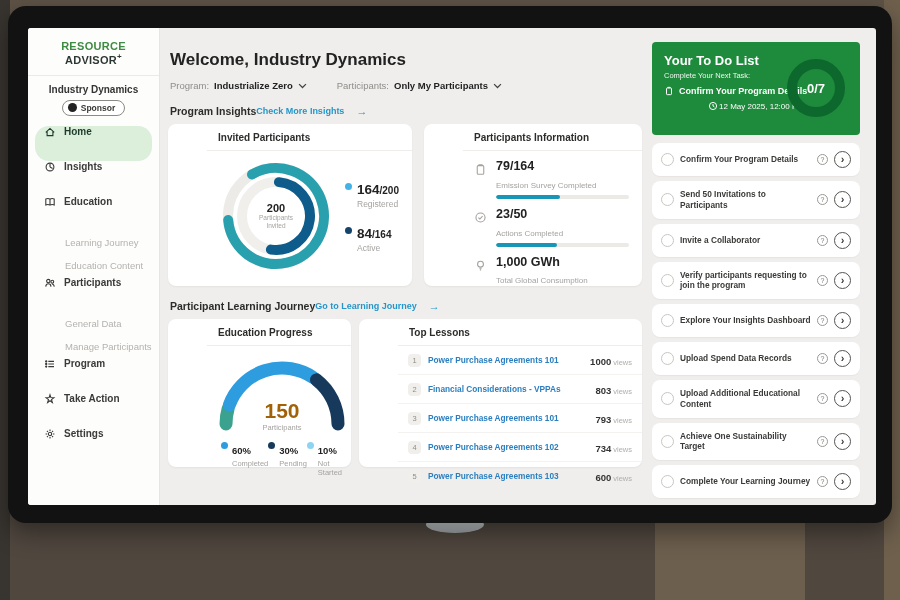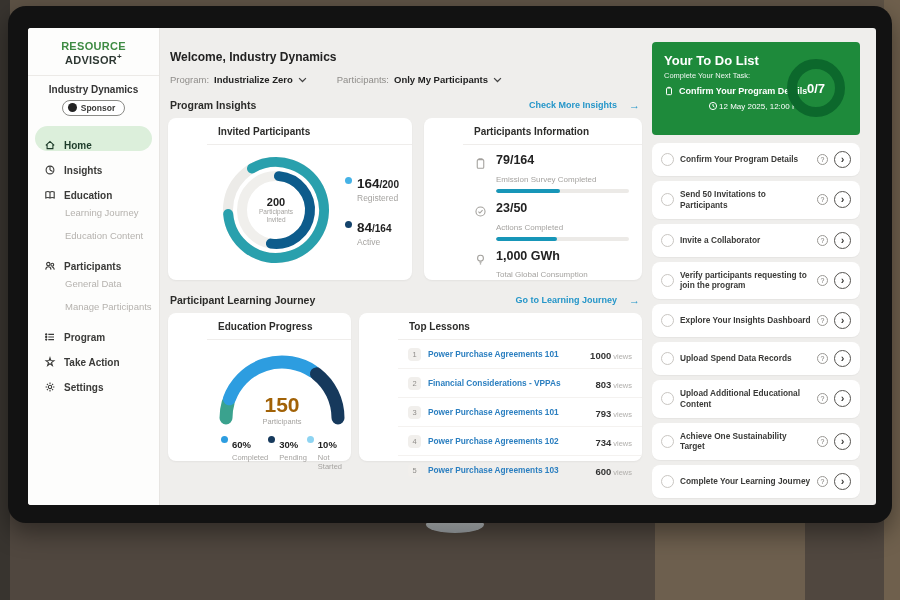--- a/index.html
+++ b/index.html
@@ -24,35 +24,35 @@
   .sidebar { width:132px; background:#fdfdfc; border-right:1px solid #e7e5e2; flex-shrink:0; }
   .logo { text-align:center; padding:12px 4px 9px; border-bottom:1px solid #eceae7; font-size:11px;
           font-weight:bold; letter-spacing:.3px; }
   .logo .g { color:#3e8b43; } .logo .d { color:#2e3833; } .logo sup { font-size:8px; color:#2e3833; }
   .program-block { text-align:center; padding:8px 4px 6px; }
   .program-name { font-size:10px; font-weight:bold; color:#343434; }
   .badge { display:inline-flex; align-items:center; gap:4px; border:1px solid #8a8a86; border-radius:10px;
            padding:2px 9px 2px 5px; margin-top:5px; font-size:8.5px; font-weight:bold; color:#3a3a38; background:#fff; }
   .badge .dot { width:9px; height:9px; border-radius:50%; background:#222; display:inline-block; }
   .nav { padding:4px 7px 0; }
-  .nav-item { display:flex; align-items:flex-end; gap:8px; height:25px; padding:0 9px; font-size:10px;
+  .nav-item { display:flex; align-items:flex-start; gap:8px; height:35px; padding:0 9px; font-size:10px;
               font-weight:bold; color:#3a3a38; border-radius:14px; cursor:pointer; }
   .nav-item.active { background:#dcefdb; color:#1d3b2a; }
   .nav-item svg { flex-shrink:0; }
   .nav-sub { display:flex; align-items:center; height:23px; padding-left:30px; font-size:9.5px;
              color:#b5b2ae; cursor:pointer; }
 
   
   .main { width:488px; flex-shrink:0; padding:8px 6px 0 8px; }
-  .welcome { font-size:12px; font-weight:bold; color:#222; margin:14px 0 10px 2px; }
+  .welcome { font-size:17px; font-weight:bold; color:#222; margin:14px 0 10px 2px; }
   .filters { display:flex; gap:30px; margin-left:2px; }
   .filter { display:flex; align-items:center; gap:5px; font-size:9.5px; cursor:pointer; }
   .filter .lab { color:#8f8d8a; }
   .filter .val { color:#222; font-weight:bold; }
-  .section-row { display:flex; justify-content:space-between; align-items:center; margin:14px 2px 7px; }
+  .section-row { display:flex; justify-content:flex-start; align-items:center; margin:14px 2px 7px; }
   .section-title { font-size:10.5px; font-weight:bold; color:#2c2c2a; }
   .link { font-size:9px; font-weight:bold; color:#2596c9; cursor:pointer; display:flex; align-items:center; gap:12px; }
   .link .arr { font-size:11px; }
   .cards { display:flex; gap:12px; }
   .card { background:#fff; border-radius:8px; box-shadow:0 1px 2px rgba(0,0,0,.05);padding-left:39px; }
   .card-head { padding:8px 11px 7px; border-bottom:1px solid #efedeb; font-size:10px; font-weight:bold; color:#2c2c2a; }
 
   .card-invited { width:244px; height:162px; }
   .invited-body { display:flex; align-items:center; padding:6px 6px 0 10px; gap:10px; }
   .donut-wrap { position:relative; width:118px; height:118px; }

